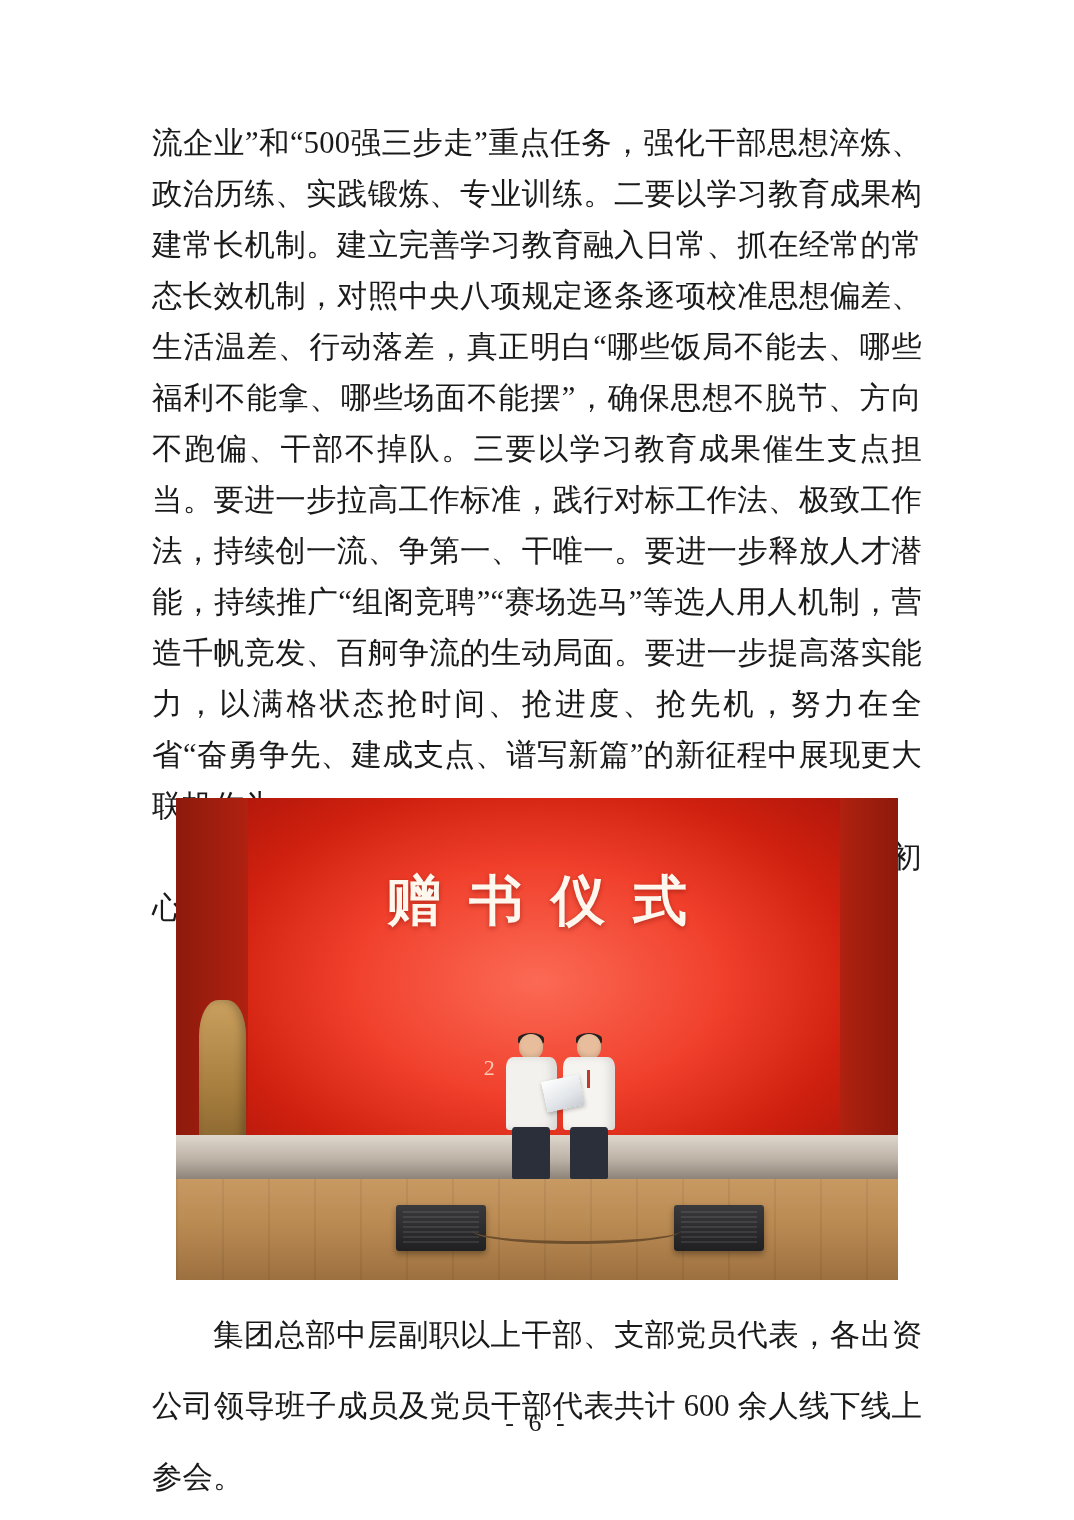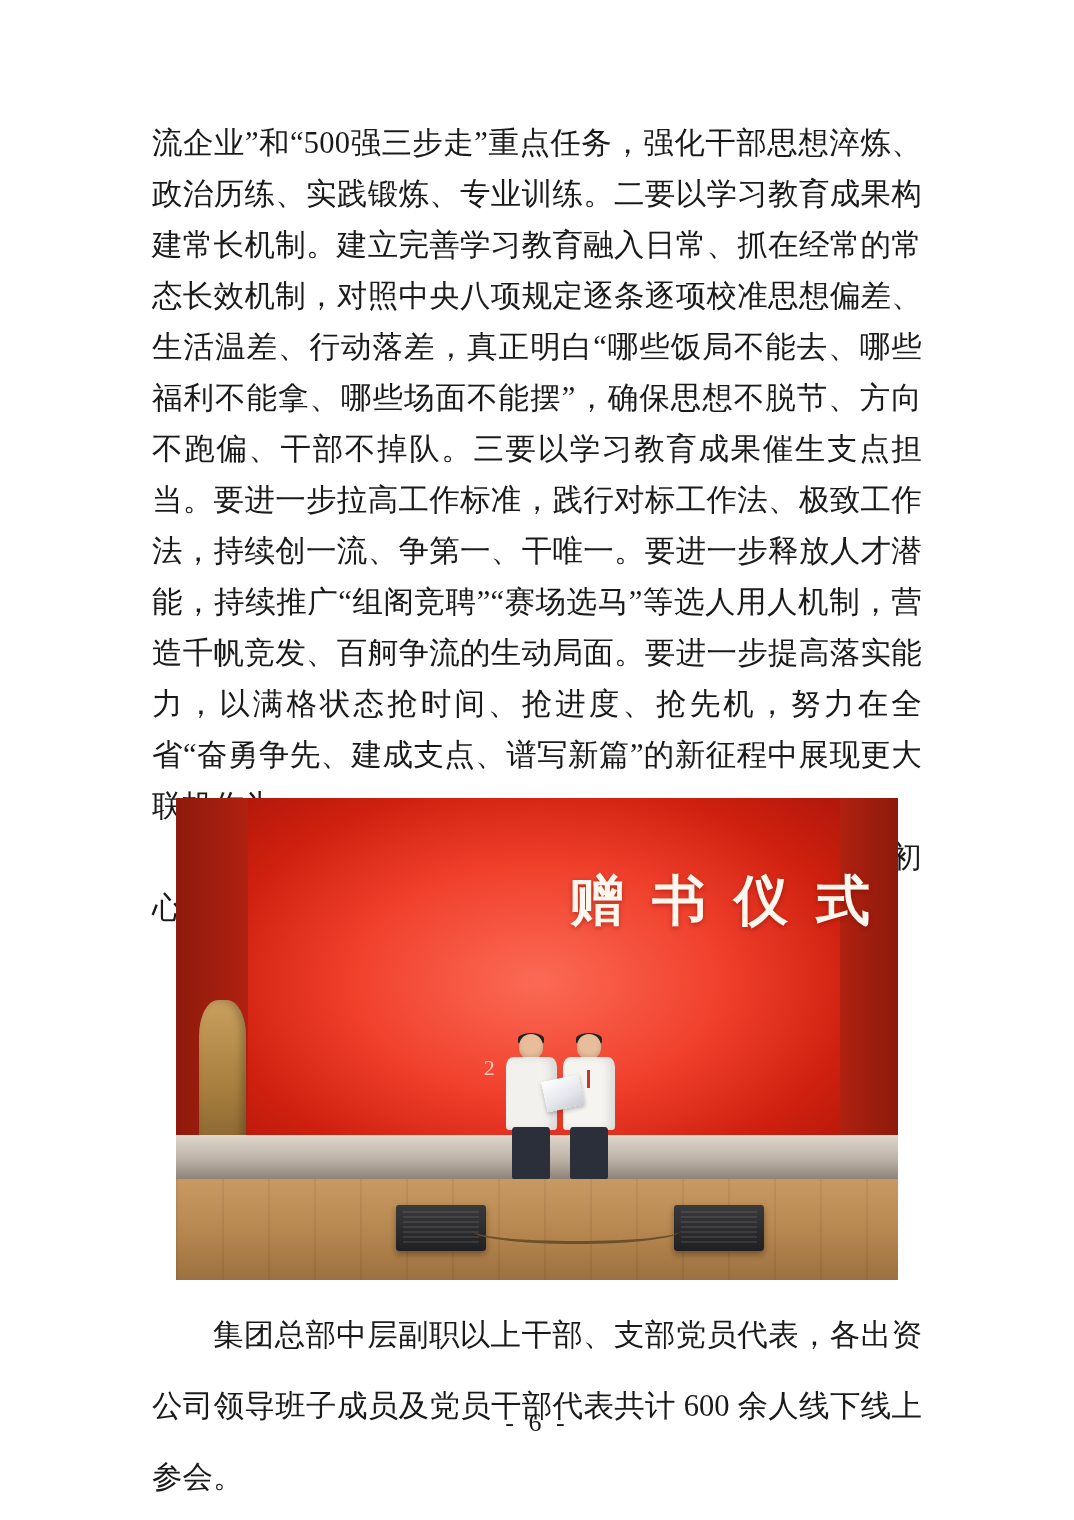--- a/index.html
+++ b/index.html
@@ -57,21 +57,21 @@
     background: linear-gradient(90deg, #8d1a0c 0%, #b02110 100%);
   }
   .photo .wall-right {
     position: absolute;
     right: 0; top: 0; width: 8%; height: 72%;
     background: linear-gradient(270deg, #8d1a0c 0%, #b02110 100%);
   }
   .photo .banner-title {
     position: absolute;
     left: 0; right: 0; top: 14%;
-    text-align: right;
+    text-align: center;
     color: #fdf7ee;
     font-family: "DejaVu Serif", "Liberation Serif", serif;
     font-weight: bold;
     font-size: 54px;
     letter-spacing: 28px;
     text-indent: 28px;
     text-shadow: 0 2px 5px rgba(120,10,0,0.45);
   }
   .photo .banner-date {
     position: absolute;

